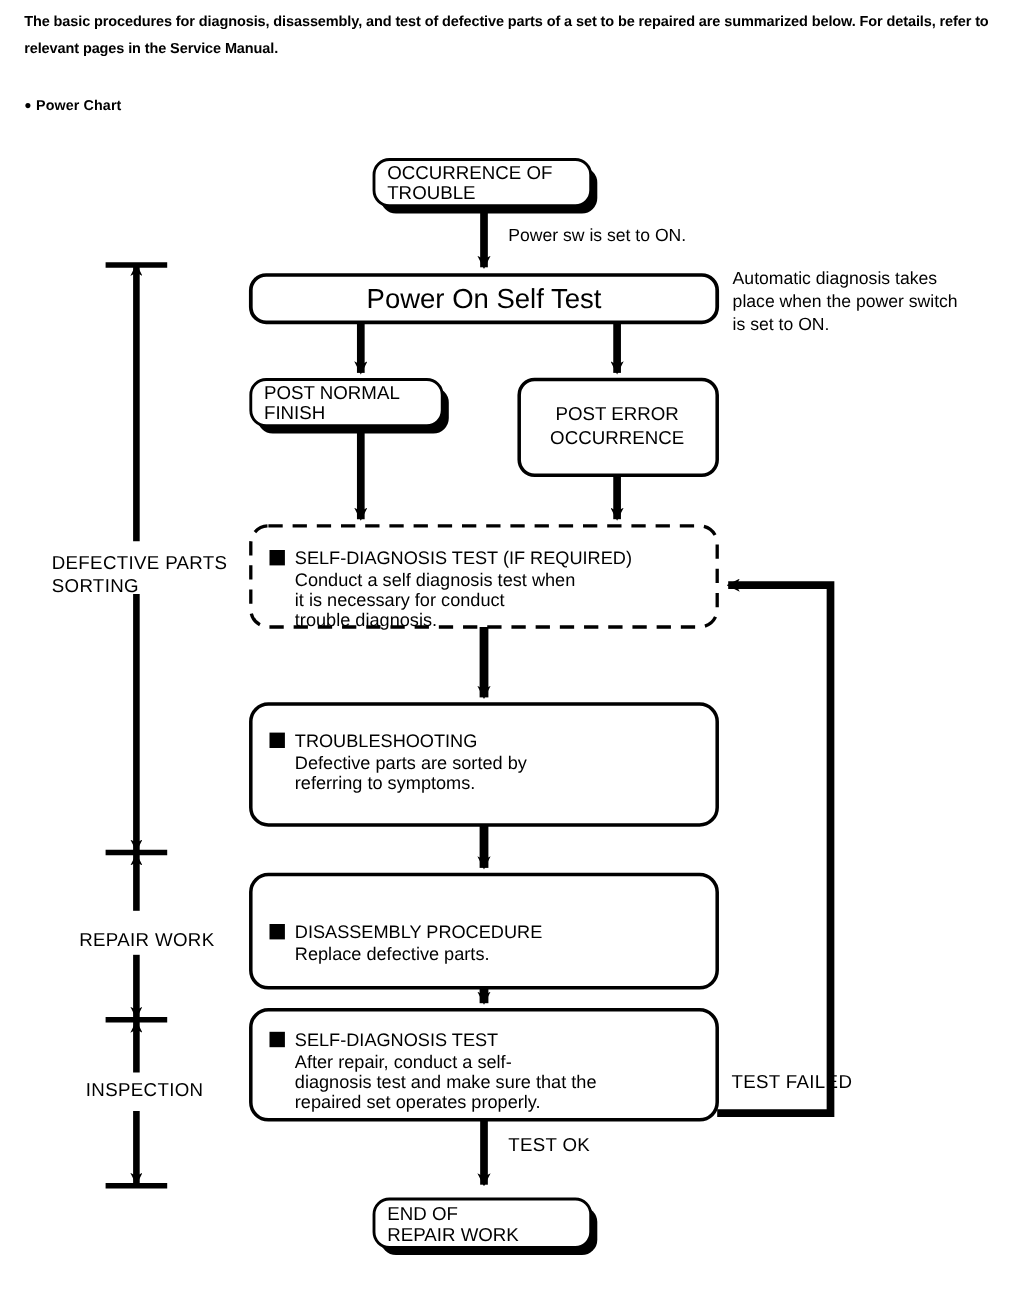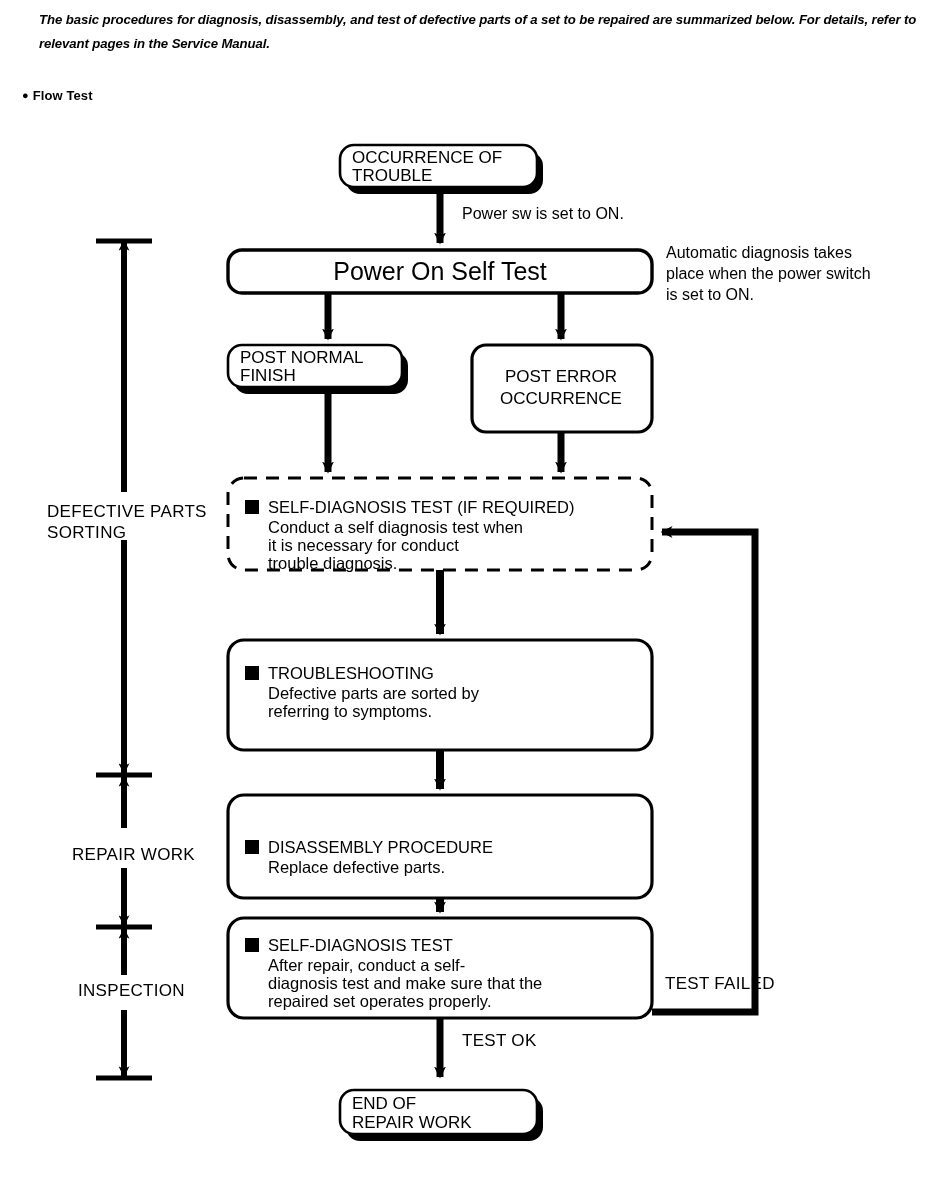--- a/index.html
+++ b/index.html
@@ -10,28 +10,27 @@
   body {
     width: 936px;
     height: 1193px;
     position: relative;
     font-family: "Liberation Sans", sans-serif;
     color: #000000;
     overflow: hidden;
   }
   #intro {
     position: absolute;
-    left: 39px;
+    left: 22px;
     top: 8px;
     width: 895px;
     font-size: 13.2px;
     line-height: 24px;
     font-weight: 600;
     letter-spacing: -0.1px;
-    font-style: italic;
   }
   #section-heading {
     position: absolute;
     left: 22px;
     top: 88px;
     font-size: 13px;
     font-weight: bold;
     letter-spacing: 0.1px;
   }
   #section-heading .bullet {
@@ -52,21 +51,21 @@
   .t-big { font-size: 25px; }
   .t-body { font-size: 16.5px; }
   .t-note { font-size: 16px; }
   .t-label { font-size: 17px; letter-spacing: 0.3px; }
 </style>
 </head>
 <body>
 
 <div id="intro">The basic procedures for diagnosis, disassembly, and test of defective parts of a set to be repaired are summarized below. For details, refer to relevant pages in the Service Manual.</div>
 
-<div id="section-heading"><span class="bullet">●</span><span>Flow Test</span></div>
+<div id="section-heading"><span class="bullet">●</span><span>Power Chart</span></div>
 
 <svg id="flow" width="936" height="1193" viewBox="0 0 936 1193">
   <defs>
     <marker id="ahead" viewBox="0 0 12 12" refX="10.5" refY="6" markerWidth="12" markerHeight="12" orient="auto-start-reverse" markerUnits="userSpaceOnUse">
       <path d="M0,0 L12,6 L0,12 L3.2,6 Z" fill="#000"></path>
     </marker>
     <marker id="aheadthin" viewBox="0 0 11 11" refX="9.8" refY="5.5" markerWidth="11" markerHeight="11" orient="auto-start-reverse" markerUnits="userSpaceOnUse">
       <path d="M0,0 L11,5.5 L0,11 L3,5.5 Z" fill="#000"></path>
     </marker>
   </defs>

